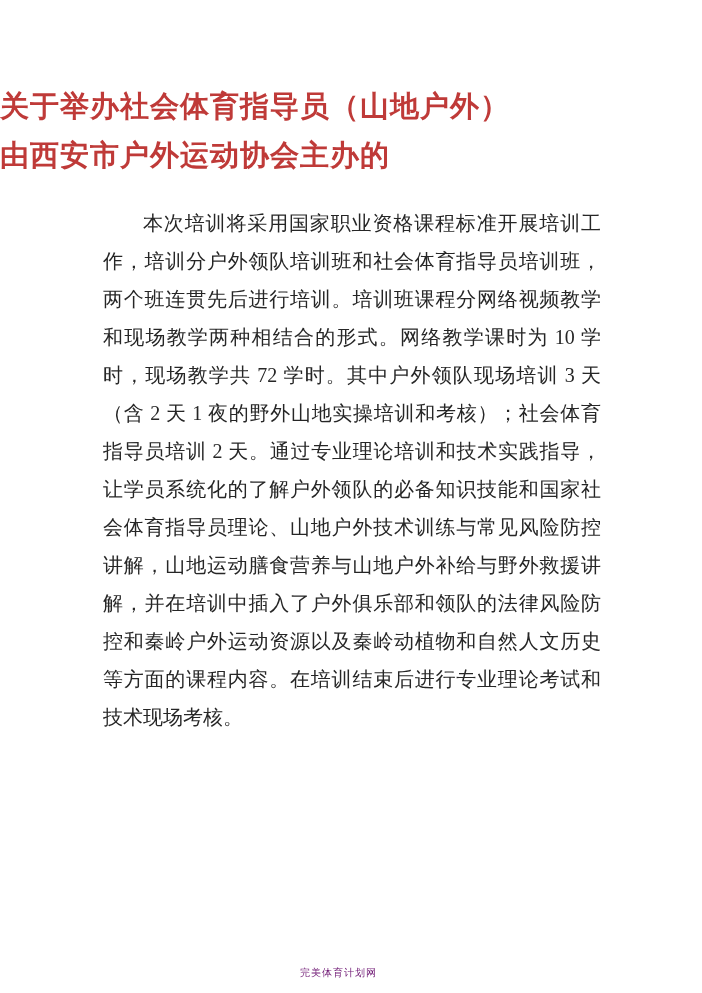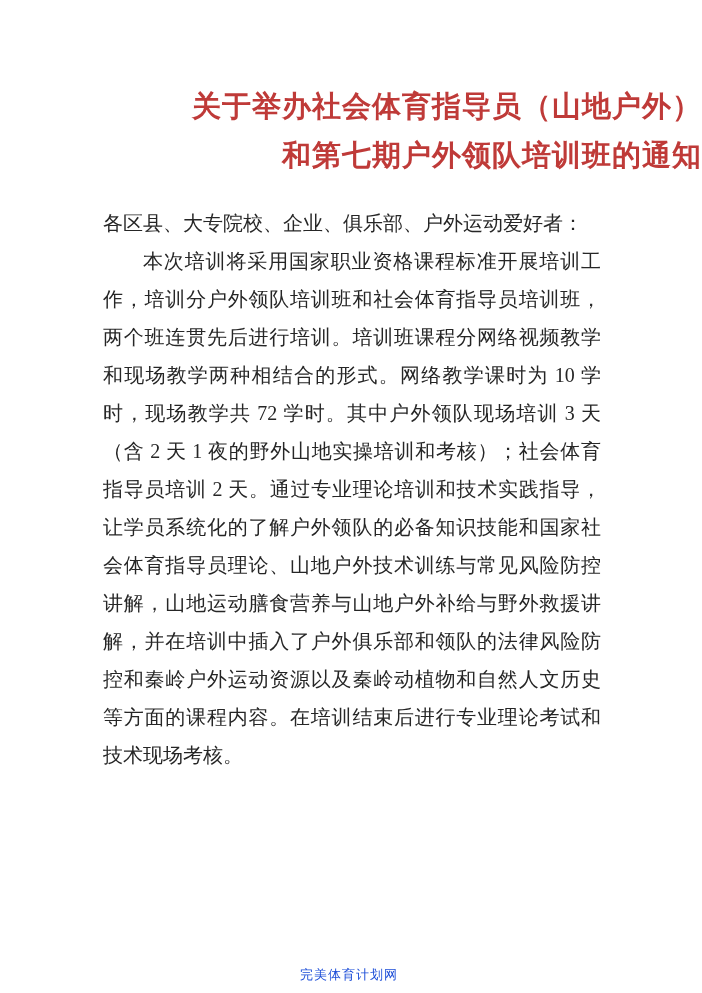--- a/index.html
+++ b/index.html
@@ -14,21 +14,21 @@
     overflow: hidden;
     font-family: "Liberation Serif", "DejaVu Serif", serif;
   }
   .page {
     position: absolute;
     inset: 0;
     background: #ffffff;
   }
   .title {
     margin-top: 82px;
-    text-align: right;
+    text-align: left;
     font-weight: bold;
     font-size: 29px;
     line-height: 49px;
     letter-spacing: 1px;
     color: #bf3a38;
   }
   .content {
     width: 498px;
     margin: 24px 0 0 103px;
     font-size: 20px;
@@ -40,36 +40,35 @@
     margin: 0;
     padding: 0;
   }
   .para {
     text-indent: 2em;
   }
   .watermark {
     position: absolute;
     left: 300px;
     top: 966px;
-    font-size: 13px;
-    color: #1d4ed8;
+    font-size: 10px;
+    color: #701a75;
     letter-spacing: 1px;
     user-select: none;
   }
 </style>
 </head>
 <body>
 
 <div class="page">
 
   <div class="title" style="color: rgb(191, 58, 56);">
     <div>关于举办社会体育指导员（山地户外）</div>
-    <div>和第七期户外领队培训班的通知</div>
+    <div>由西安市户外运动协会主办的</div>
   </div>
 
   <div class="content">
-    <p class="salutation">各区县、大专院校、企业、俱乐部、户外运动爱好者：</p>
     <p class="para">本次培训将采用国家职业资格课程标准开展培训工作，培训分户外领队培训班和社会体育指导员培训班，两个班连贯先后进行培训。培训班课程分网络视频教学和现场教学两种相结合的形式。网络教学课时为 10 学时，现场教学共 72 学时。其中户外领队现场培训 3 天（含 2 天 1 夜的野外山地实操培训和考核）；社会体育指导员培训 2 天。通过专业理论培训和技术实践指导，让学员系统化的了解户外领队的必备知识技能和国家社会体育指导员理论、山地户外技术训练与常见风险防控讲解，山地运动膳食营养与山地户外补给与野外救援讲解，并在培训中插入了户外俱乐部和领队的法律风险防控和秦岭户外运动资源以及秦岭动植物和自然人文历史等方面的课程内容。在培训结束后进行专业理论考试和技术现场考核。</p>
   </div>
 
   <div class="watermark">完美体育计划网</div>
 
 </div>
 
 </body></html>

